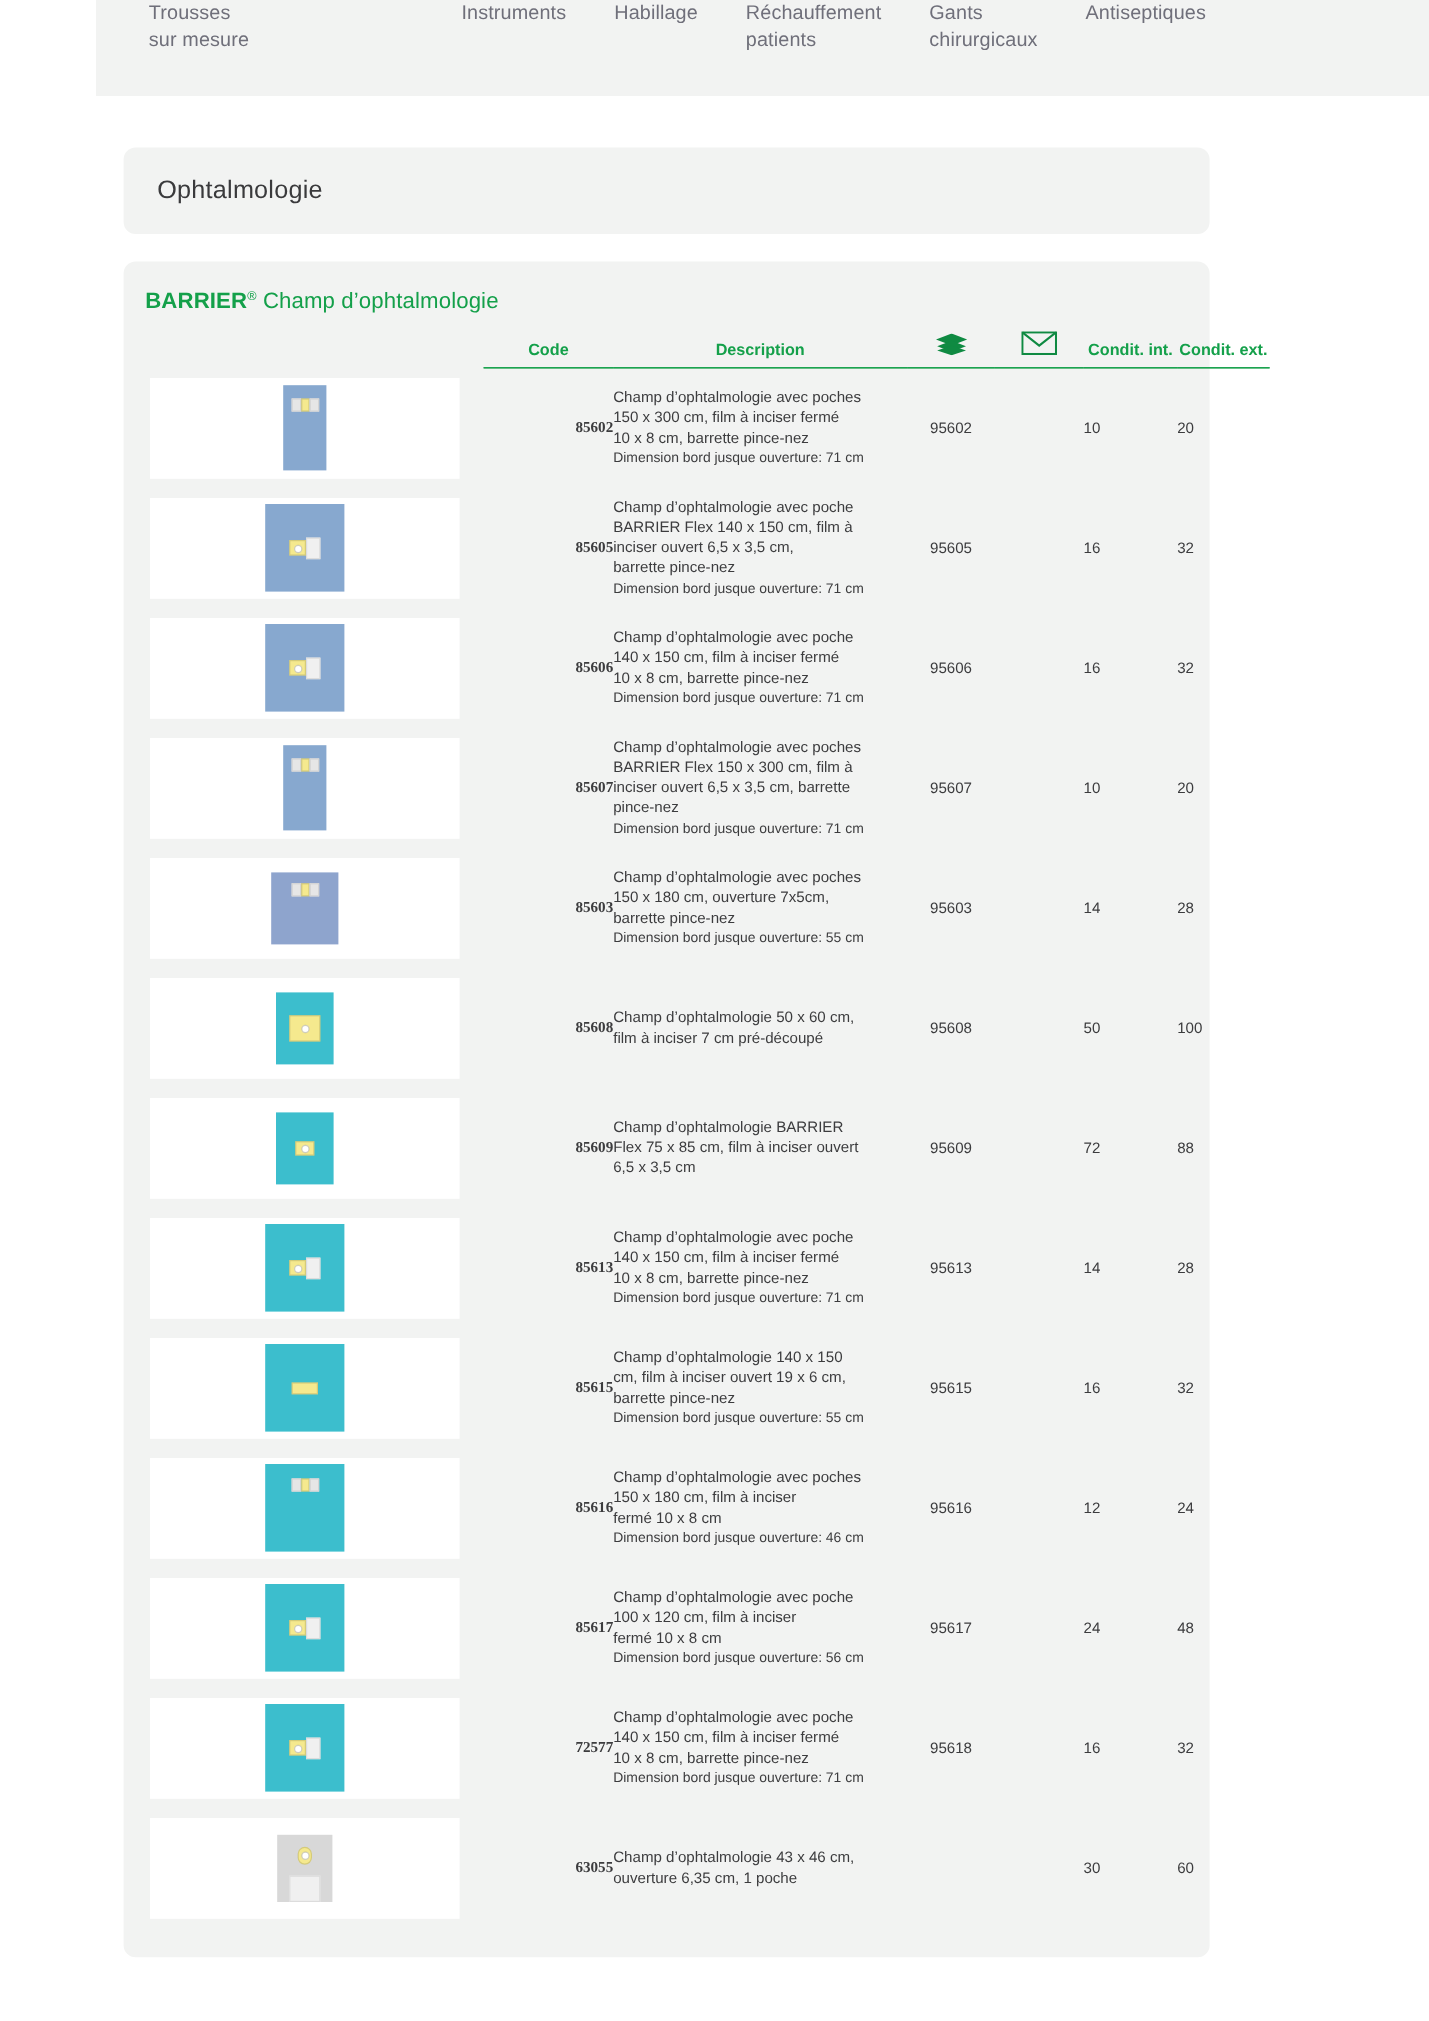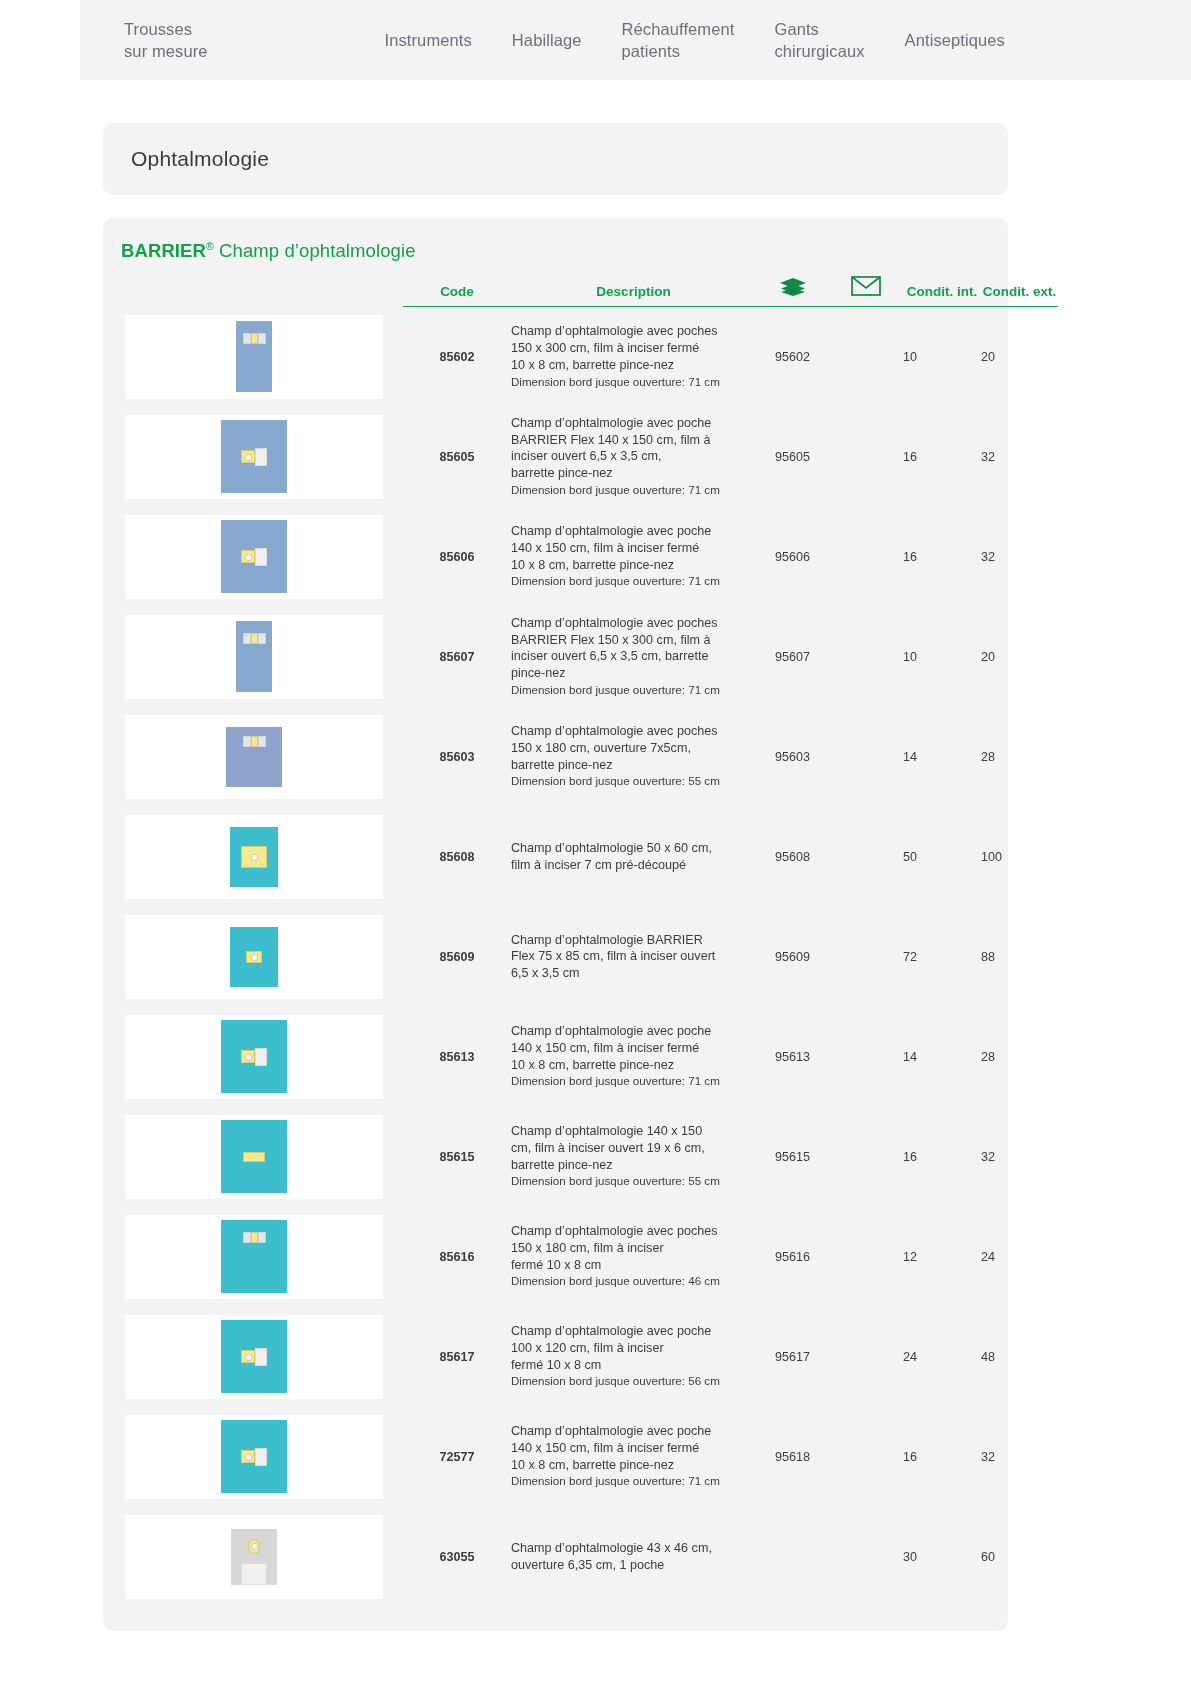--- a/index.html
+++ b/index.html
@@ -15,21 +15,20 @@
   
   .tabbar {
     position: relative;
     height: 80px;
     background: #f2f3f2;
     margin-left: 80px;
     width: 1111px;
   }
   .tabs {
     display: flex;
-    align-items: center;
     height: 80px;
     padding-left: 24px;
   }
   .tab {
     font-size: 16.5px;
     color: #6f6f7a;
     line-height: 1.35;
     padding: 0 20px;
     white-space: pre-line;
     letter-spacing: .1px;
@@ -104,21 +103,21 @@
   }
   .tbl thead th.h-img { border-bottom: none; }
   .tbl thead tr th:not(.h-img) { border-bottom: 1.6px solid #14a04a; }
 
   .tbl tbody td {
     font-size: 12.6px;
     color: #3c3c3e;
     vertical-align: middle;
     padding: 5px 0;
   }
-  td.code { text-align: center; font-weight: 700; font-size: 14px; color: #2f2f31; }
+  td.code { text-align: right; font-weight: 700; font-size: 14px; color: #2f2f31; font-family: Liberation Serif, serif; }
   td.desc { padding-right: 4px; line-height: 1.33; }
   td.desc .dim { font-size: 11.6px; }
   td.num  { text-align: left; font-size: 13.5px; }
   td.kit  { text-align: center; font-size: 13.5px; }
 
   td.imgcell { padding: 0; }
   .thumb-wrap {
     background: #ffffff;
     height: 84px;
     margin: 3px 0;

